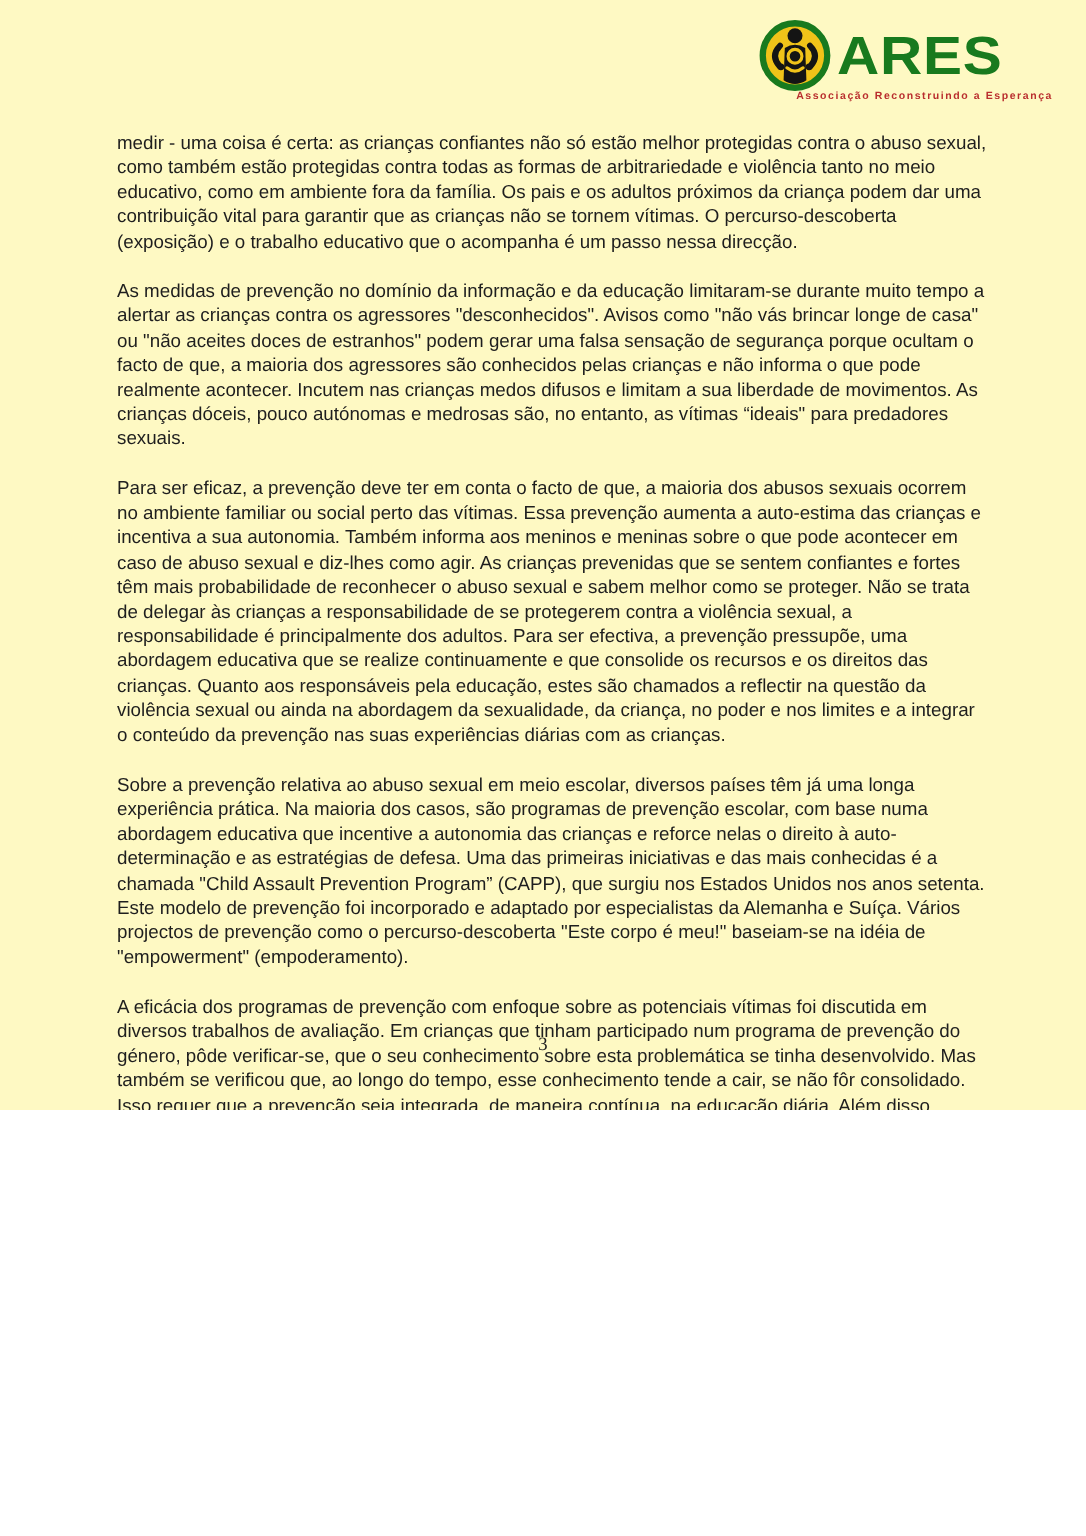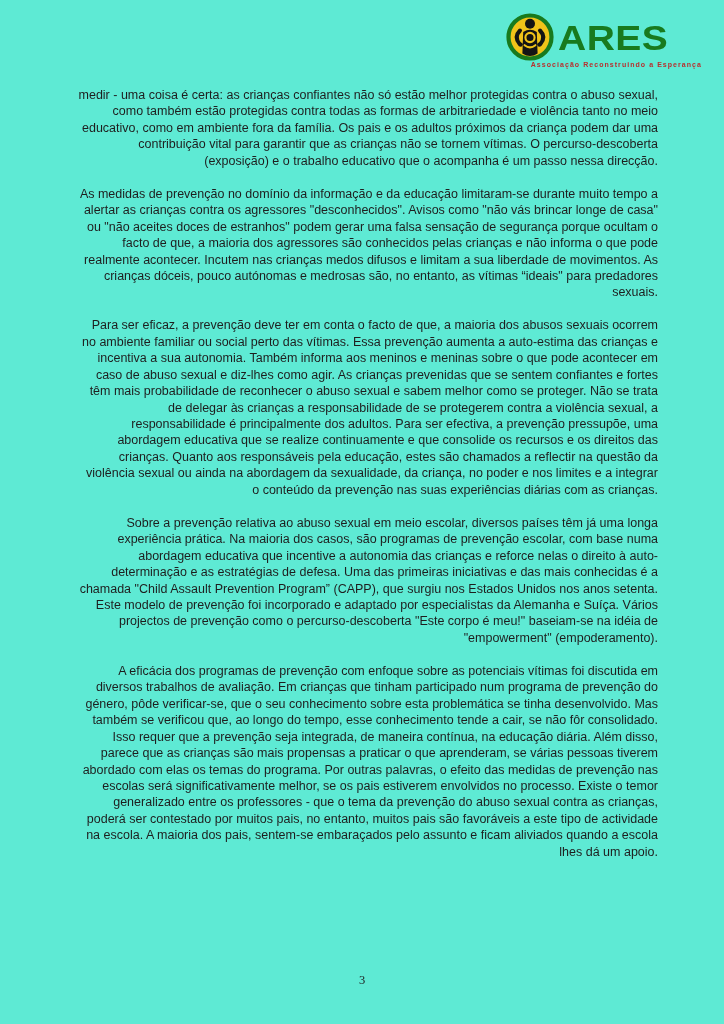--- a/index.html
+++ b/index.html
@@ -3,22 +3,22 @@
 <meta charset="utf-8">
 <style>
   html, body {
     margin: 0;
     padding: 0;
     background: #ffffff;
   }
   .page {
     position: relative;
     width: 724px;
-    height: 1024px;
-    background: #5eead4;
+    height: 740px;
+    background: #fef9c3;
     overflow: hidden;
     font-family: "Liberation Sans", sans-serif;
   }
 
   
   .logo {
     position: absolute;
     top: 13px;
     right: 22px;
     width: 196px;
@@ -57,21 +57,21 @@
     position: absolute;
     top: 87px;
     left: 78px;
     width: 580px;
     color: #1e1e1e;
     font-size: 12.5px;
     line-height: 16.45px;
   }
   .body-text p {
     margin: 0 0 16.45px 0;
-    text-align: right;
+    text-align: left;
   }
 
   
   .page-number {
     position: absolute;
     bottom: 36px;
     left: 0;
     width: 100%;
     text-align: center;
     color: #1e1e1e;

